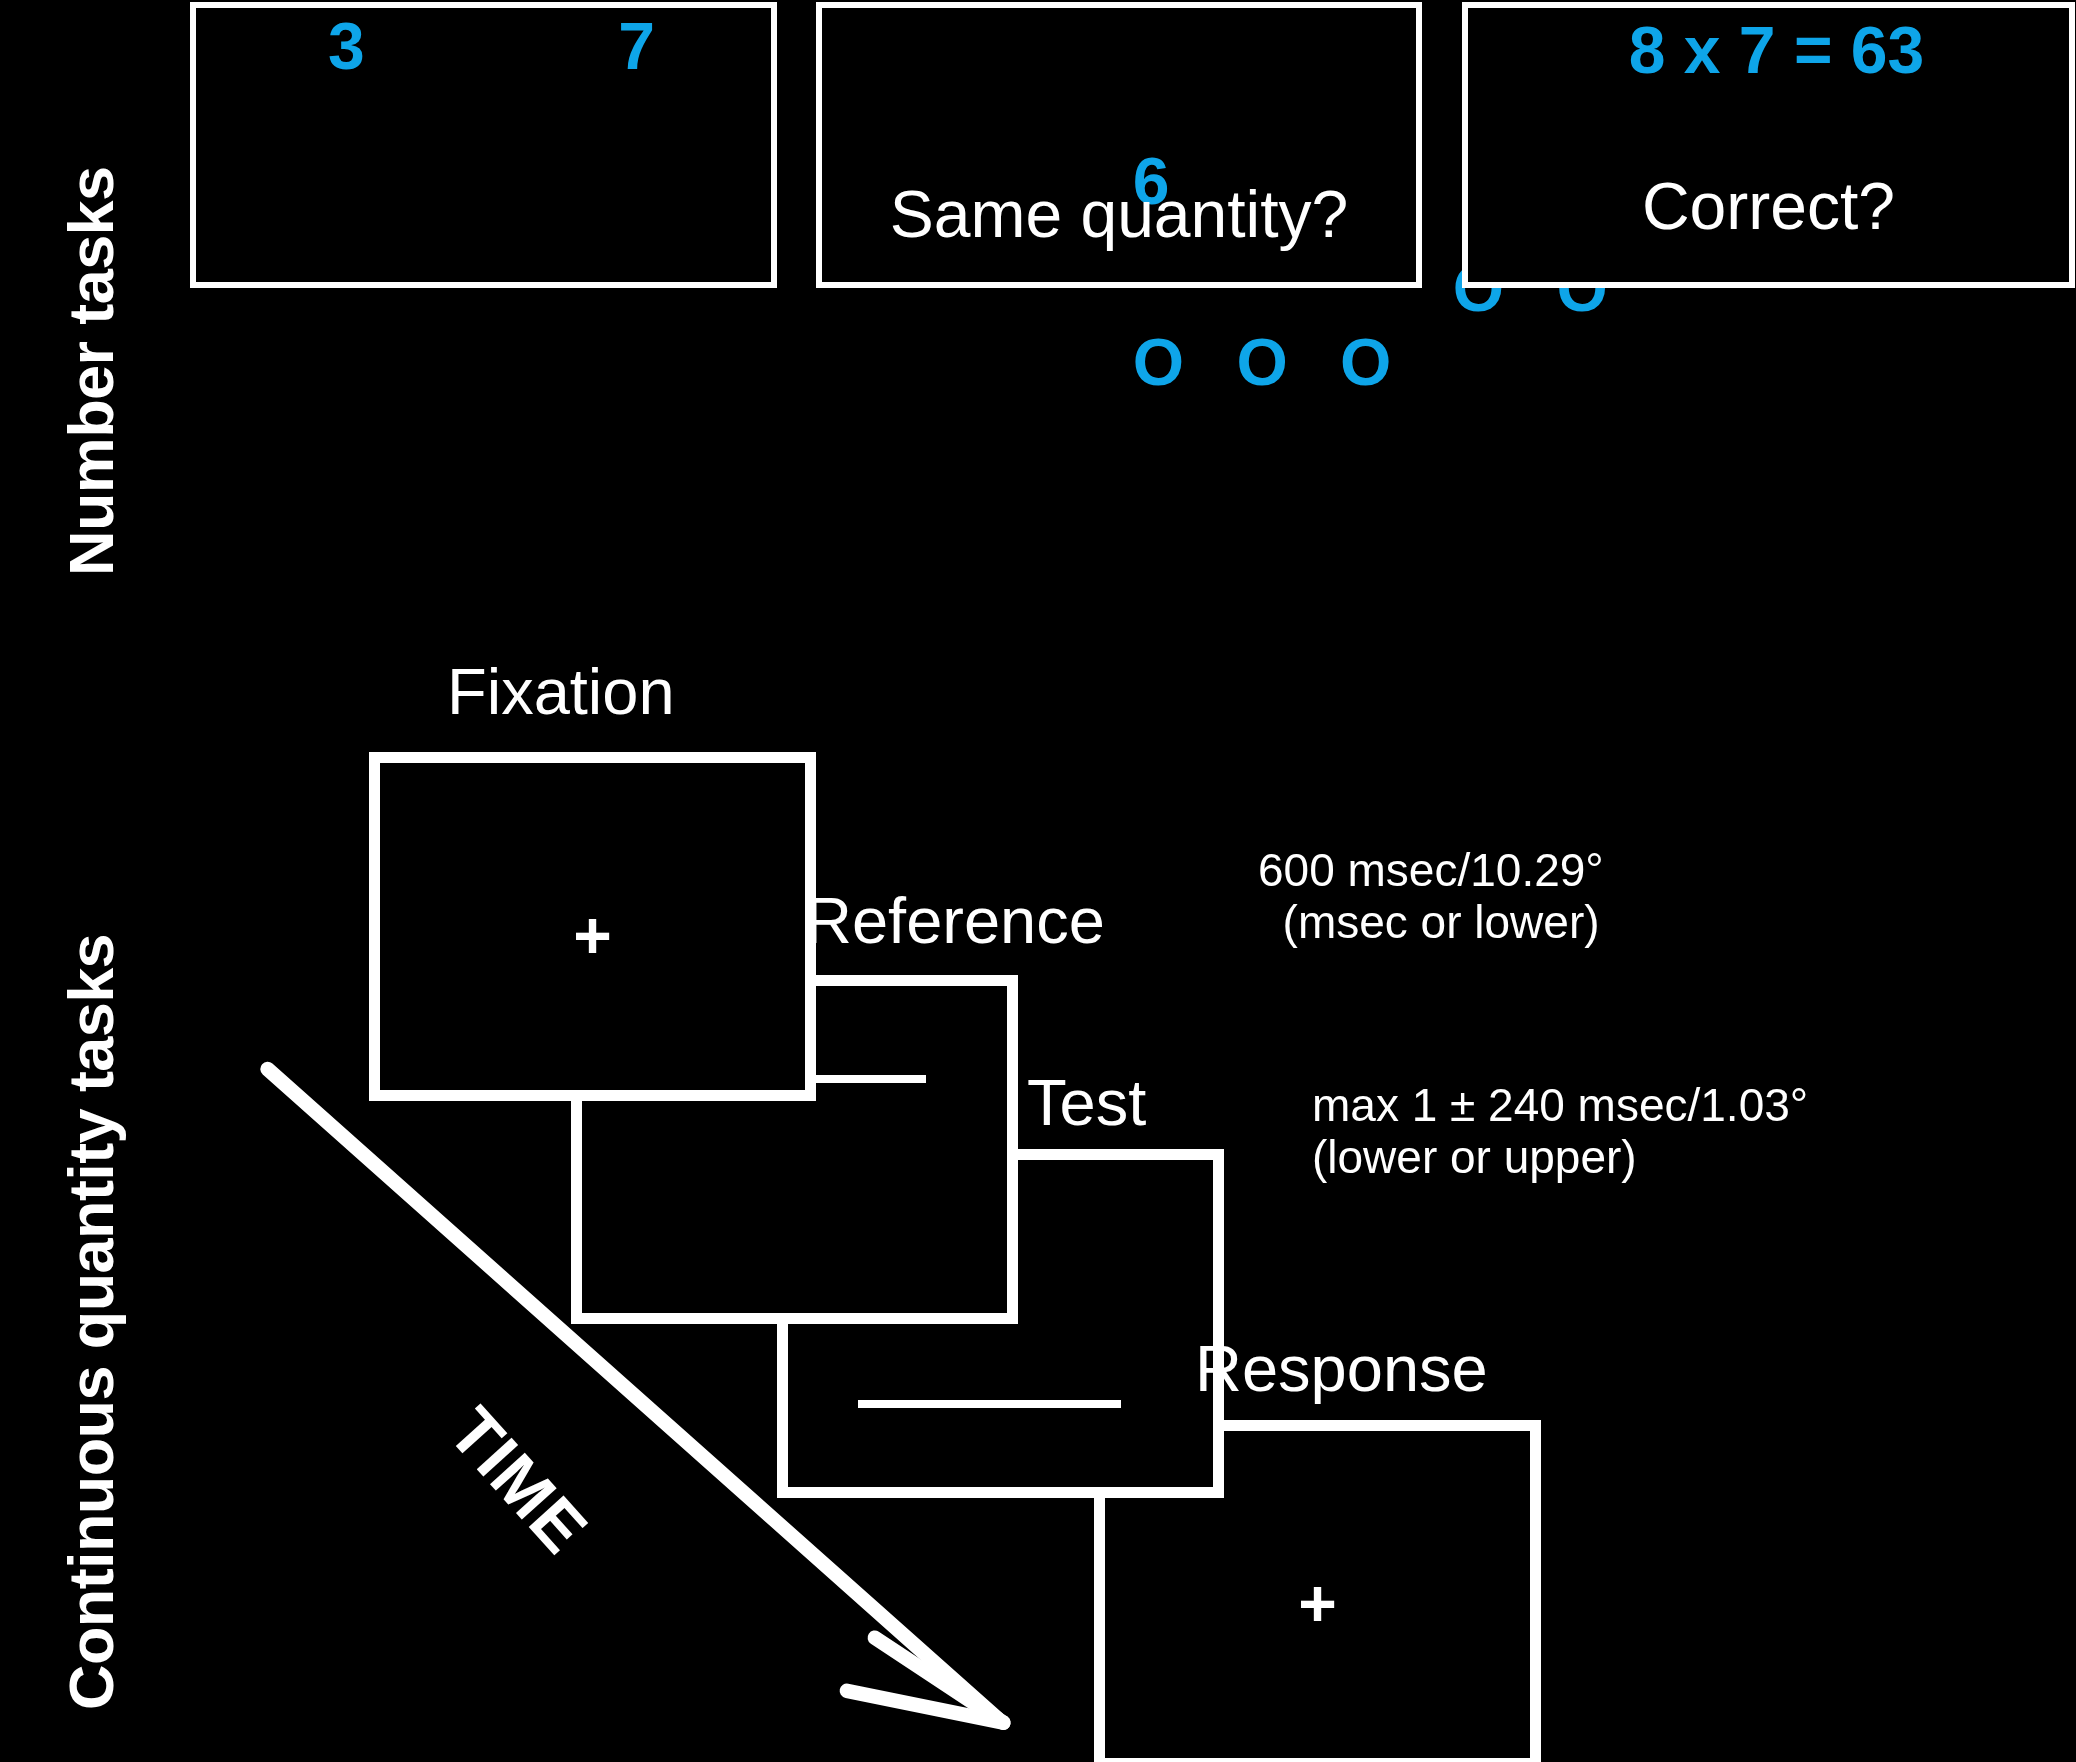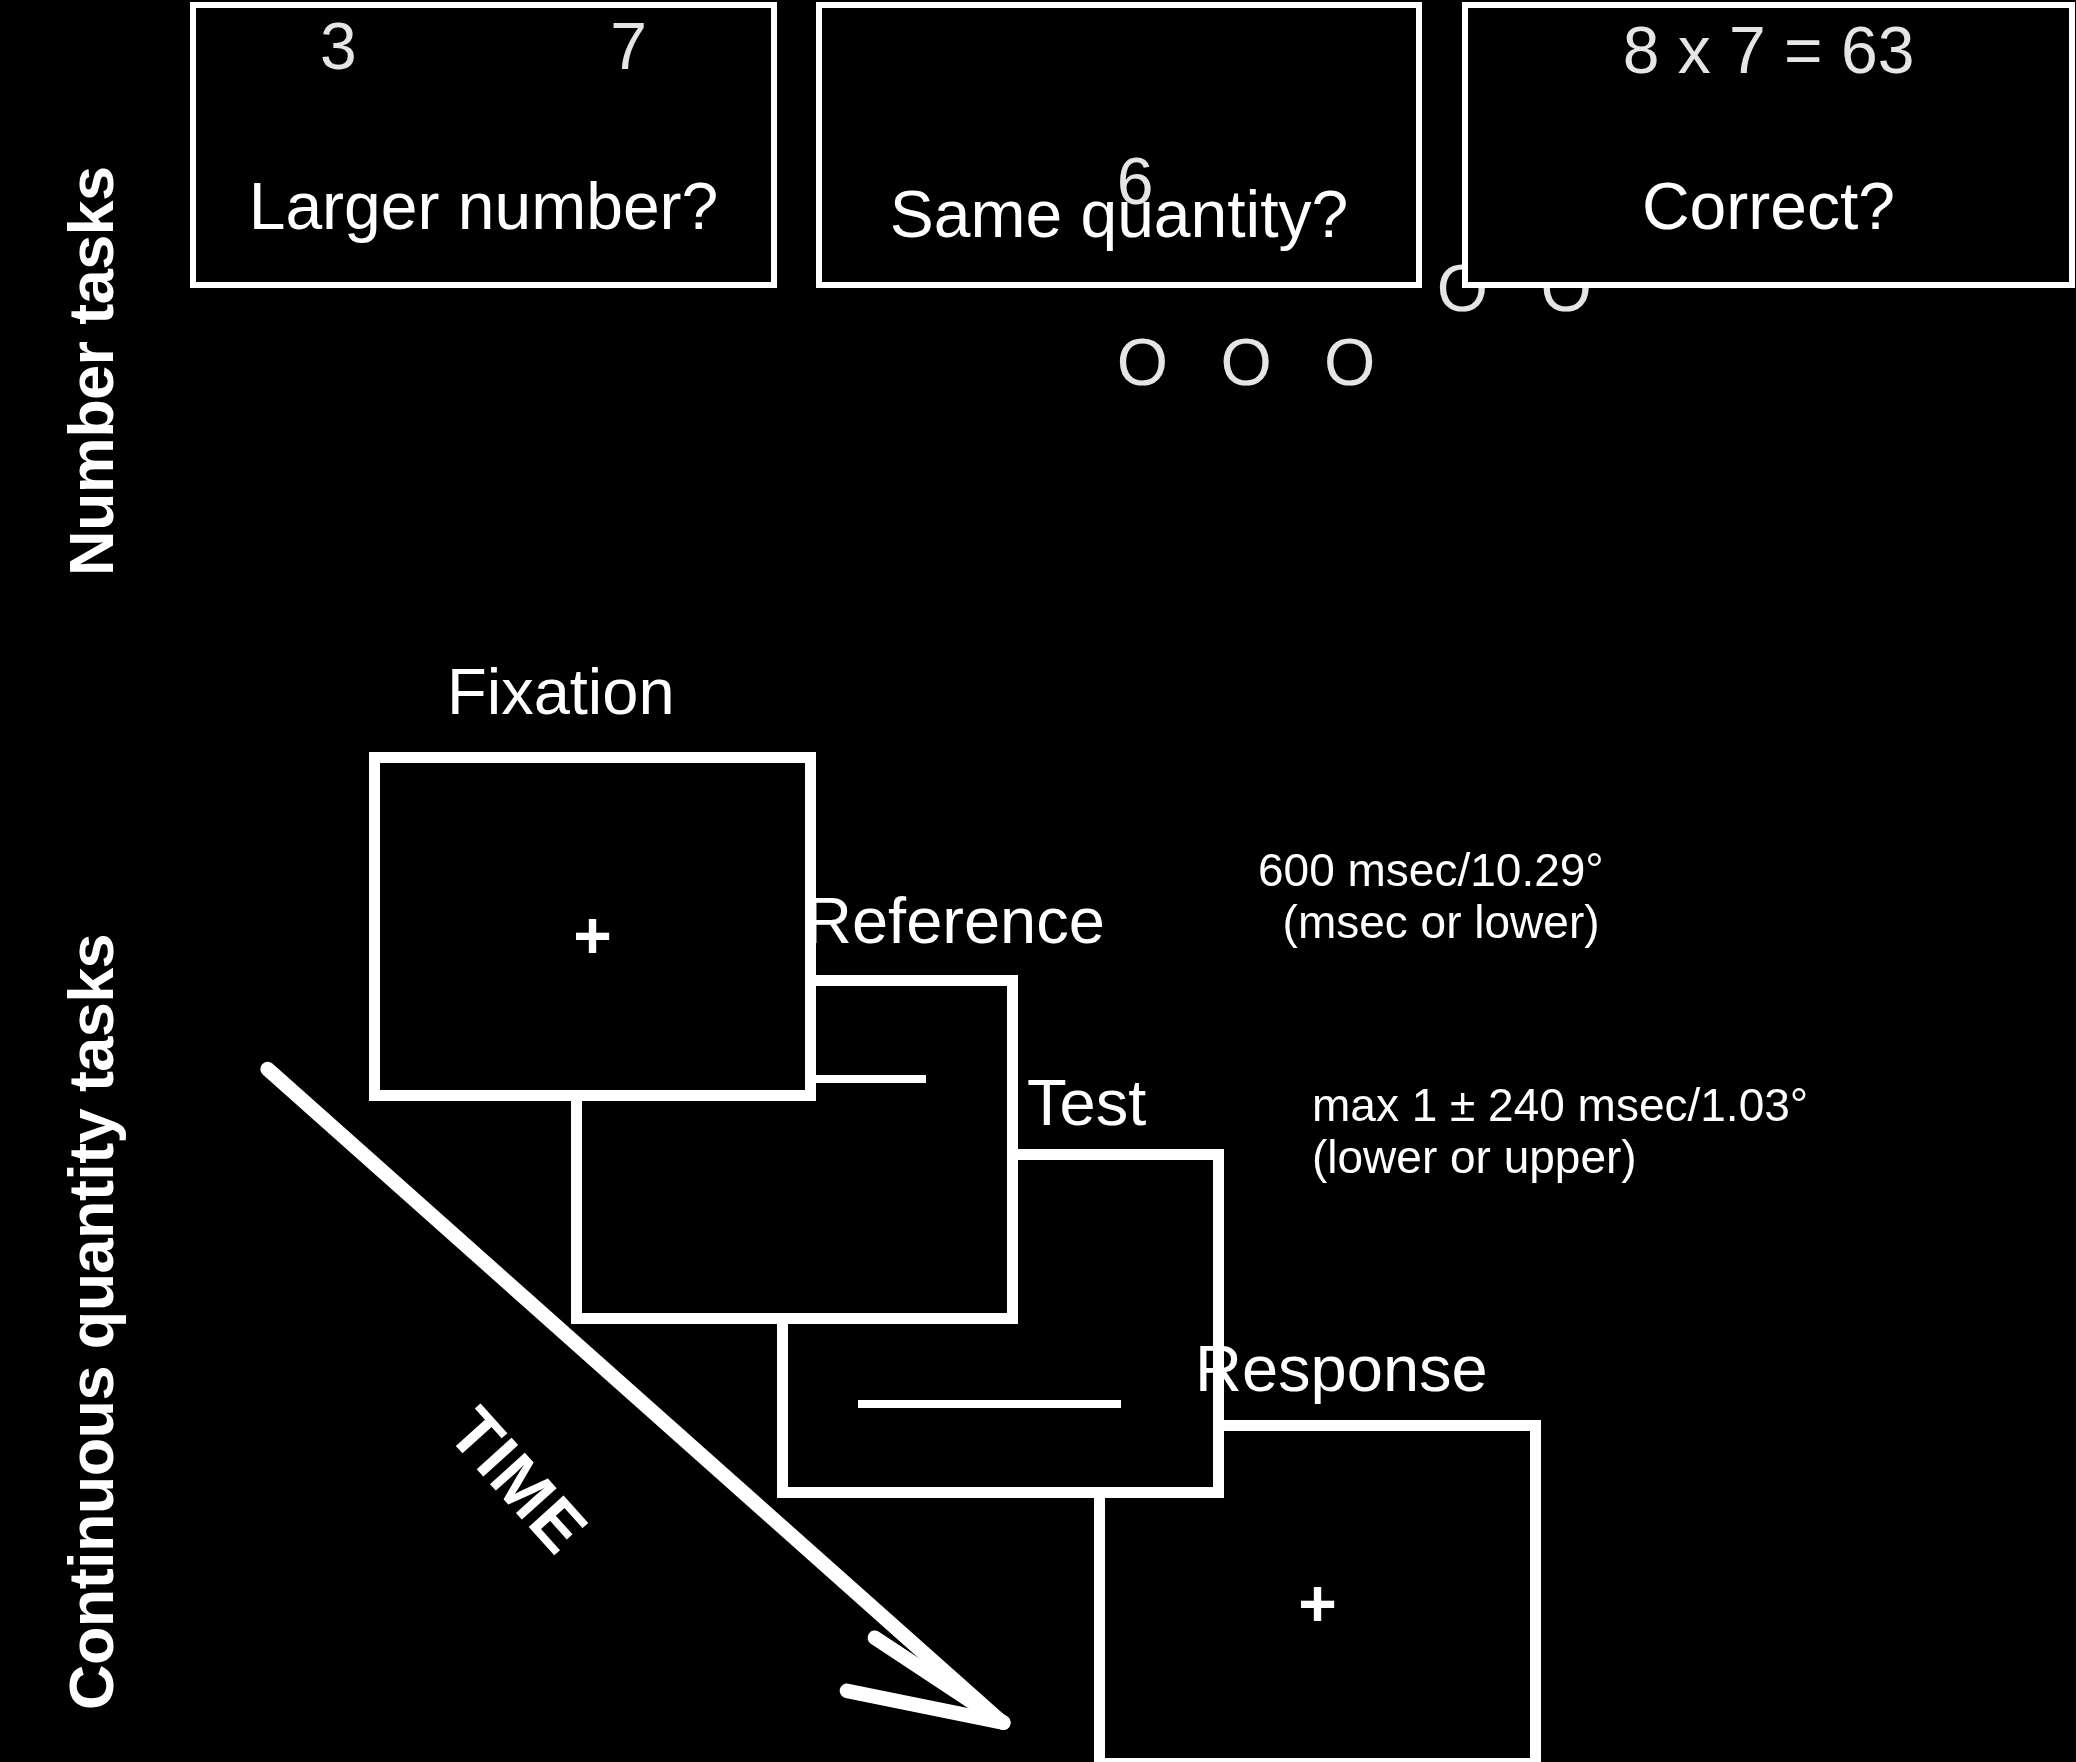--- a/index.html
+++ b/index.html
@@ -45,26 +45,27 @@
     box-sizing: border-box;
     border: 6.7px solid #ffffff;
     background: #000000;
   }
   #task-panel-0 { left: 190px;  top: 2.2px; width: 587px; height: 286px; }
   #task-panel-1 { left: 816px; top: 2.2px; width: 606px; height: 286px; }
   #task-panel-2 { left: 1462px; top: 2.2px; width: 613px; height: 286px; }
 
   .panel-stim {
     position: absolute;
-    left: 0; right: 0;
+    left: 16px; right: 0;
     text-align: center;
     font-size: 66px;
     line-height: 1.04;
     white-space: pre;
-    color: #e5e5e5;
+    color: #0ea5e9;
+    font-weight: bold;
   }
   .panel-prompt {
     position: absolute;
     left: 0; right: 0;
     text-align: center;
     font-size: 66px;
     color: #ffffff;
     white-space: nowrap;
   }
 
@@ -168,21 +169,20 @@
 <body>
 
 <div id="root">
 
   <div class="row-label" id="row-label-number">Number tasks</div>
 
   <div class="row-label" id="row-label-continuous">Continuous quantity tasks</div>
 
   <div class="task-panel" id="task-panel-0">
     <div class="panel-stim" id="panel0-stim">3     7</div>
-    <div class="panel-prompt" id="panel0-prompt">Larger number?</div>
   </div>
 
   <div class="task-panel" id="task-panel-1">
     <div class="panel-stim" id="panel1-stim-row1">
       <span style="display:inline-block;width:100%;text-align:left;padding-left:38px;box-sizing:border-box;">
         <span>6</span>
         <span style="display:inline-block;width:101px;"></span>
         <span class="dots-line">O O O</span>
       </span>
     </div>

